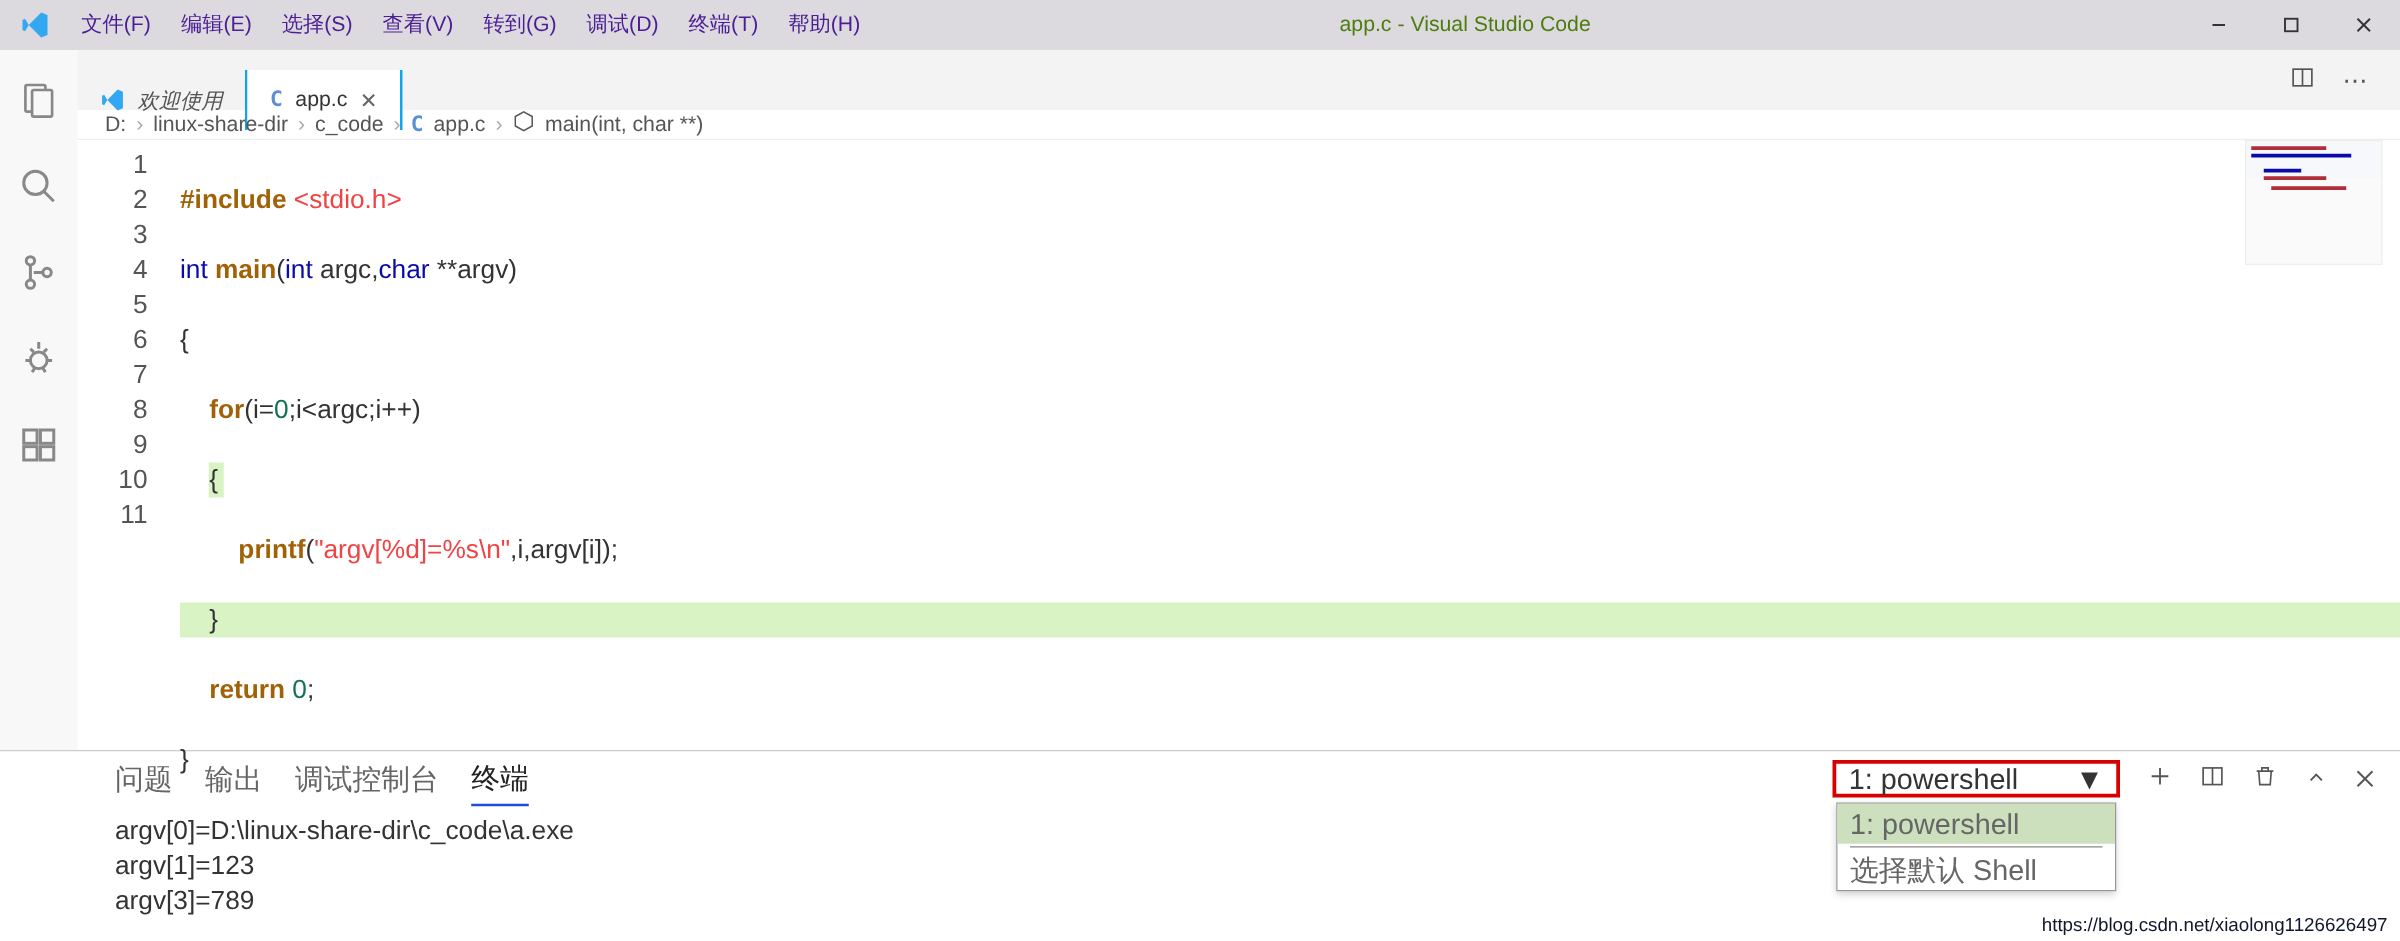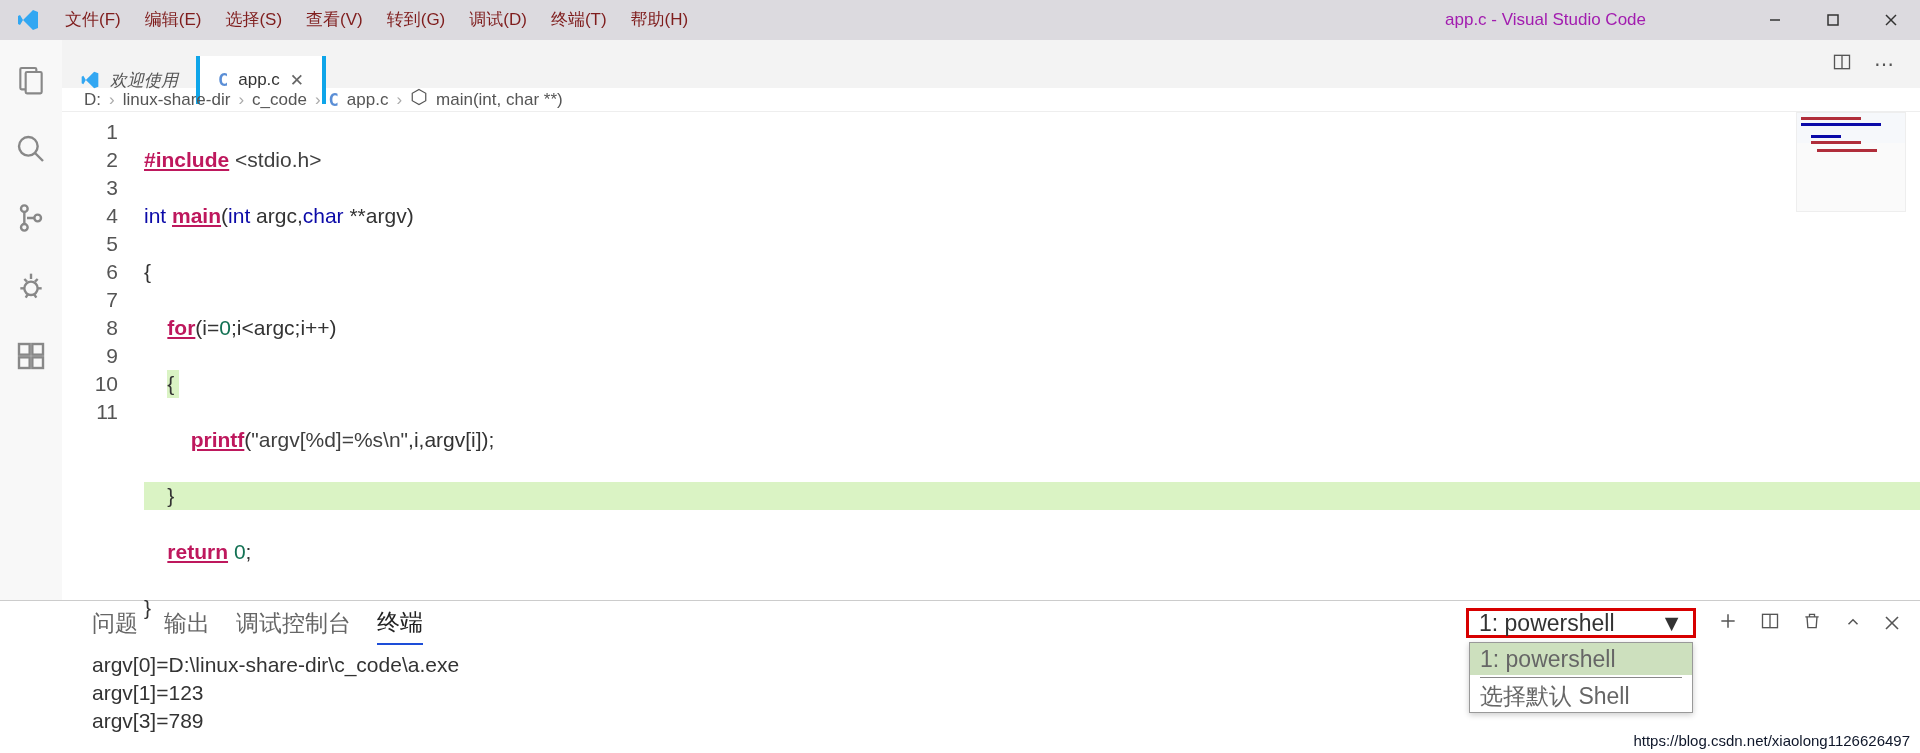--- a/index.html
+++ b/index.html
@@ -1,51 +1,51 @@
 <!DOCTYPE html>
 <html><head>
 <meta charset="utf-8">
 <style>
 * { margin: 0; padding: 0; box-sizing: border-box; font-family: "Segoe UI", -apple-system, sans-serif; }
 body { width: 1920px; height: 753px; overflow: hidden; background: #fff; font-size: 17px; color: #333; }
 
 .titlebar { height: 40px; background: #dcdadf; display: flex; align-items: center; }
 .titlebar .logo { width: 55px; display: flex; justify-content: center; align-items: center; }
 .titlebar .menu { display: flex; gap: 4px; }
-.titlebar .menu span { padding: 0 10px; line-height: 40px; color: #7f1d1d; cursor: default; }
-.titlebar .title { flex: 1; text-align: right; color: #a21caf; padding-right: 100px; }
+.titlebar .menu span { padding: 0 10px; line-height: 40px; color: #4c1d95; cursor: default; }
+.titlebar .title { flex: 1; text-align: center; color: #4d7c0f; padding-right: 100px; }
 .titlebar .win-controls { display: flex; gap: 0; }
 .titlebar .win-controls .ctl { width: 58px; height: 40px; display: flex; justify-content: center; align-items: center; }
 
 .main-area { display: flex; height: 560px; }
 .activity-bar { width: 62px; background: #f8f8f8; display: flex; flex-direction: column; align-items: center; padding-top: 24px; gap: 32px; }
 .activity-bar .icon { color: #888; }
 
 .editor-col { flex: 1; display: flex; flex-direction: column; }
 .tab-row { height: 48px; background: #f3f3f3; display: flex; align-items: center; }
-.tab { height: 48px; display: flex; align-items: center; padding: 0 18px; border-right: 4px solid #0ea5e9; gap: 10px; cursor: pointer; margin-top: 32px; }
+.tab { height: 48px; display: flex; align-items: center; padding: 0 18px; border-right: 2px solid #0ea5e9; gap: 10px; cursor: pointer; margin-top: 32px; }
 .tab.active { background: #fff; }
 .tab .lab { font-style: italic; color: #555; }
 .tab.active .lab { font-style: normal; color: #333; }
 .tab .close { color: #666; }
 .tab-actions { margin-left: auto; display: flex; gap: 22px; padding-right: 26px; }
 
 .breadcrumb { height: 32px; padding: 0 22px; display: flex; align-items: center; gap: 8px; color: #555; font-size: 17px; border-bottom: 1px solid #eee; }
 .breadcrumb .sep { color: #aaa; }
 
 .code-area { position: relative; flex: 1; display: flex; font-family: Consolas, monospace; font-size: 21px; }
 .gutter { width: 78px; text-align: right; padding-right: 22px; color: #555; line-height: 28px; padding-top: 6px; }
 .gutter div { line-height: 28px; }
 .code-lines { flex: 1; line-height: 28px; white-space: pre; padding-top: 6px; padding-left: 4px; }
 .code-lines .row { height: 28px; }
 .hl-green { background: #daf3c4; }
 .hl-block { background: #daf3c4; display: inline-block; width: 12px; }
-.kw-bold { color: #be185d; font-weight: bold; text-decoration: underline; }
+.kw-bold { color: #a16207; font-weight: bold; }
 .typ { color: #0b0aa8; }
-.str { color: #404040; }
+.str { color: #ef4444; }
 .num { color: #127153; }
 
 .minimap { position: absolute; right: 14px; top: 0; width: 110px; height: 100px; border: 1px solid #eee; background: #fafafa; }
 .minimap .shade { position:absolute; top:0; left:0; width:100%; height:30px; background:#eef5ff44;}
 .minimap .ln1 { position:absolute; top:4px; left:4px; width:60px; height:3px; background:#b02d3a;}
 .minimap .ln2 { position:absolute; top:10px; left:4px; width:80px; height:3px; background:#0b0aa8;}
 .minimap .ln3 { position:absolute; top:22px; left:14px; width:30px; height:3px; background:#0b0aa8;}
 .minimap .ln4 { position:absolute; top:28px; left:14px; width:50px; height:3px; background:#b02d3a;}
 .minimap .ln5 { position:absolute; top:36px; left:20px; width:60px; height:3px; background:#b02d3a;}
 

